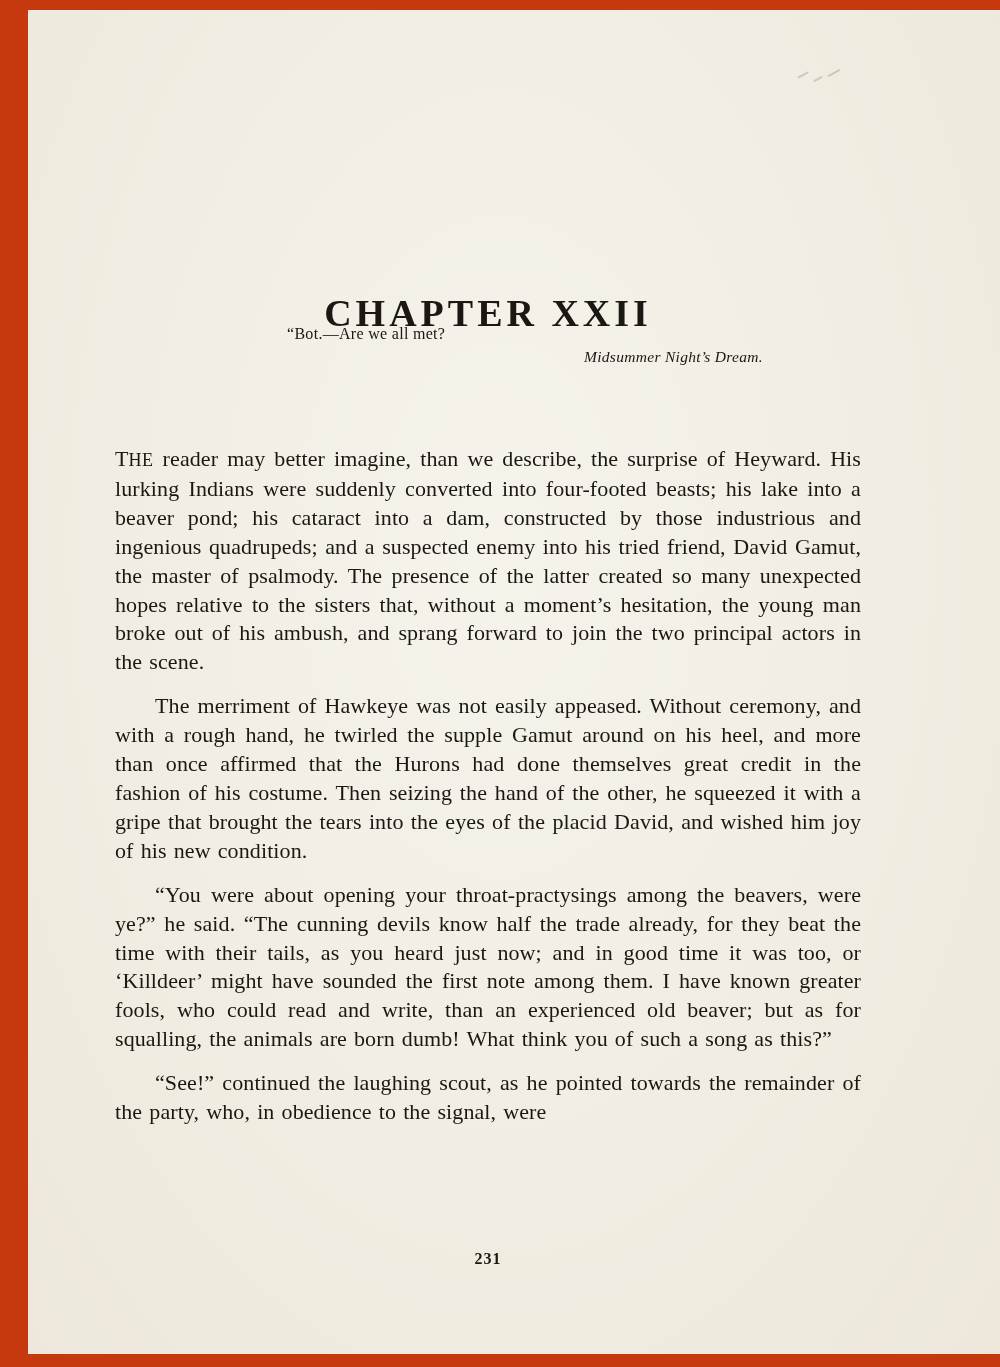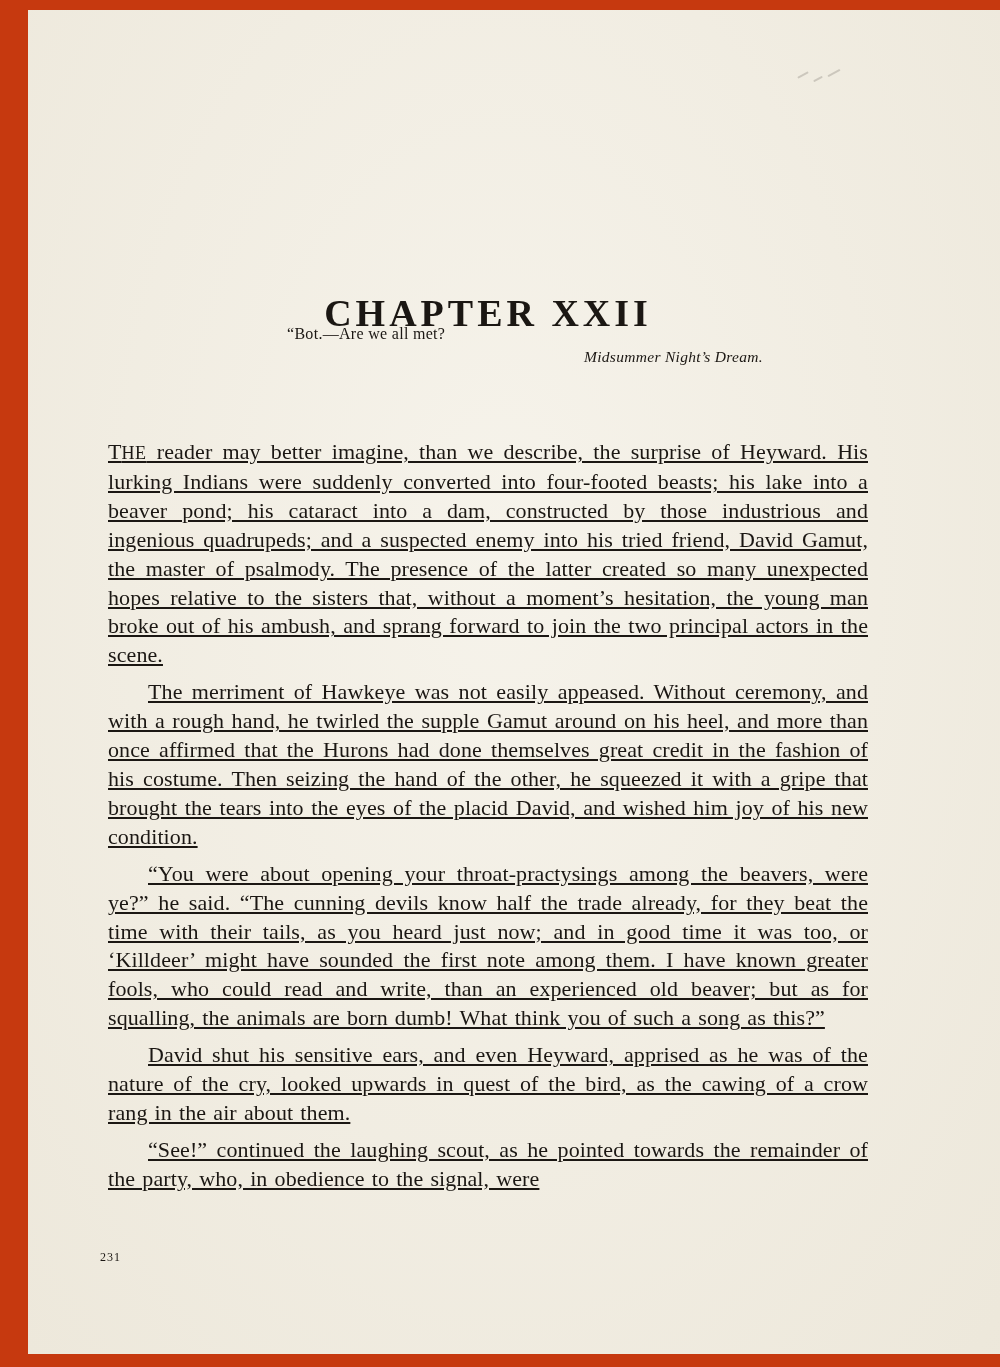--- a/index.html
+++ b/index.html
@@ -57,32 +57,32 @@
     position: absolute;
     left: 100px; width: 776px;
     top: 430px;
     font-size: 22px;
     line-height: 28.9px;
     text-align: justify;
     letter-spacing: 0.1px;
     word-spacing: 1.5px;
     z-index: 3;
   }
-  .para { margin: 8px; text-indent: 40px; text-decoration: underline; }
+  .para { margin: 15px; text-indent: 40px; }
   .para.first { text-indent: 0; }
   .lead-cap { font-size: 1em; }
   .lead-sc  { font-size: 0.82em; letter-spacing: 0.5px; }
 
   .page-number {
     position: absolute;
     left: 100px; width: 776px;
     top: 1250px;
-    text-align: left;
-    font-size: 12px;
-    font-weight: normal;
+    text-align: center;
+    font-size: 16px;
+    font-weight: bold;
     letter-spacing: 1px;
     z-index: 3;
   }
 
   .pencil-mark {
     position: absolute;
     left: 793px; top: 66px;
     width: 52px; height: 24px;
     z-index: 3;
     opacity: 0.35;
@@ -119,17 +119,16 @@
   <div>
     <span class="ital">“Bot.</span><span>—Are we all met?</span>
   </div>
   <div class="epigraph-attribution">Midsummer Night’s Dream.</div>
 </div>
 
 <div class="body-text">
     <p class="para first"><span class="lead-cap">T</span><span class="lead-sc">HE</span> reader may better imagine, than we describe, the surprise of Heyward.  His lurking Indians were suddenly converted into four-footed beasts; his lake into a beaver pond; his cataract into a dam, constructed by those industrious and ingenious quadrupeds; and a suspected enemy into his tried friend, David Gamut, the master of psalmody.  The presence of the latter created so many unexpected hopes relative to the sisters that, without a moment’s hesitation, the young man broke out of his ambush, and sprang forward to join the two principal actors in the scene.</p>
     <p class="para">The merriment of Hawkeye was not easily appeased.  Without ceremony, and with a rough hand, he twirled the supple Gamut around on his heel, and more than once affirmed that the Hurons had done themselves great credit in the fashion of his costume.  Then seizing the hand of the other, he squeezed it with a gripe that brought the tears into the eyes of the placid David, and wished him joy of his new condition.</p>
     <p class="para">“You were about opening your throat-practysings among the beavers, were ye?” he said.  “The cunning devils know half the trade already, for they beat the time with their tails, as you heard just now; and in good time it was too, or ‘Killdeer’ might have sounded the first note among them.  I have known greater fools, who could read and write, than an experienced old beaver; but as for squalling, the animals are born dumb!  What think you of such a song as this?”</p>
-    <p class="para">David shut his sensitive ears, and even Heyward, apprised as he was of the nature of the cry, looked upwards in quest of the bird, as the cawing of a crow rang in the air about them.</p>
     <p class="para">“See!” continued the laughing scout, as he pointed towards the remainder of the party, who, in obedience to the signal, were</p>
   </div>
 
 <div class="page-number">231</div>
 
 </body></html>

